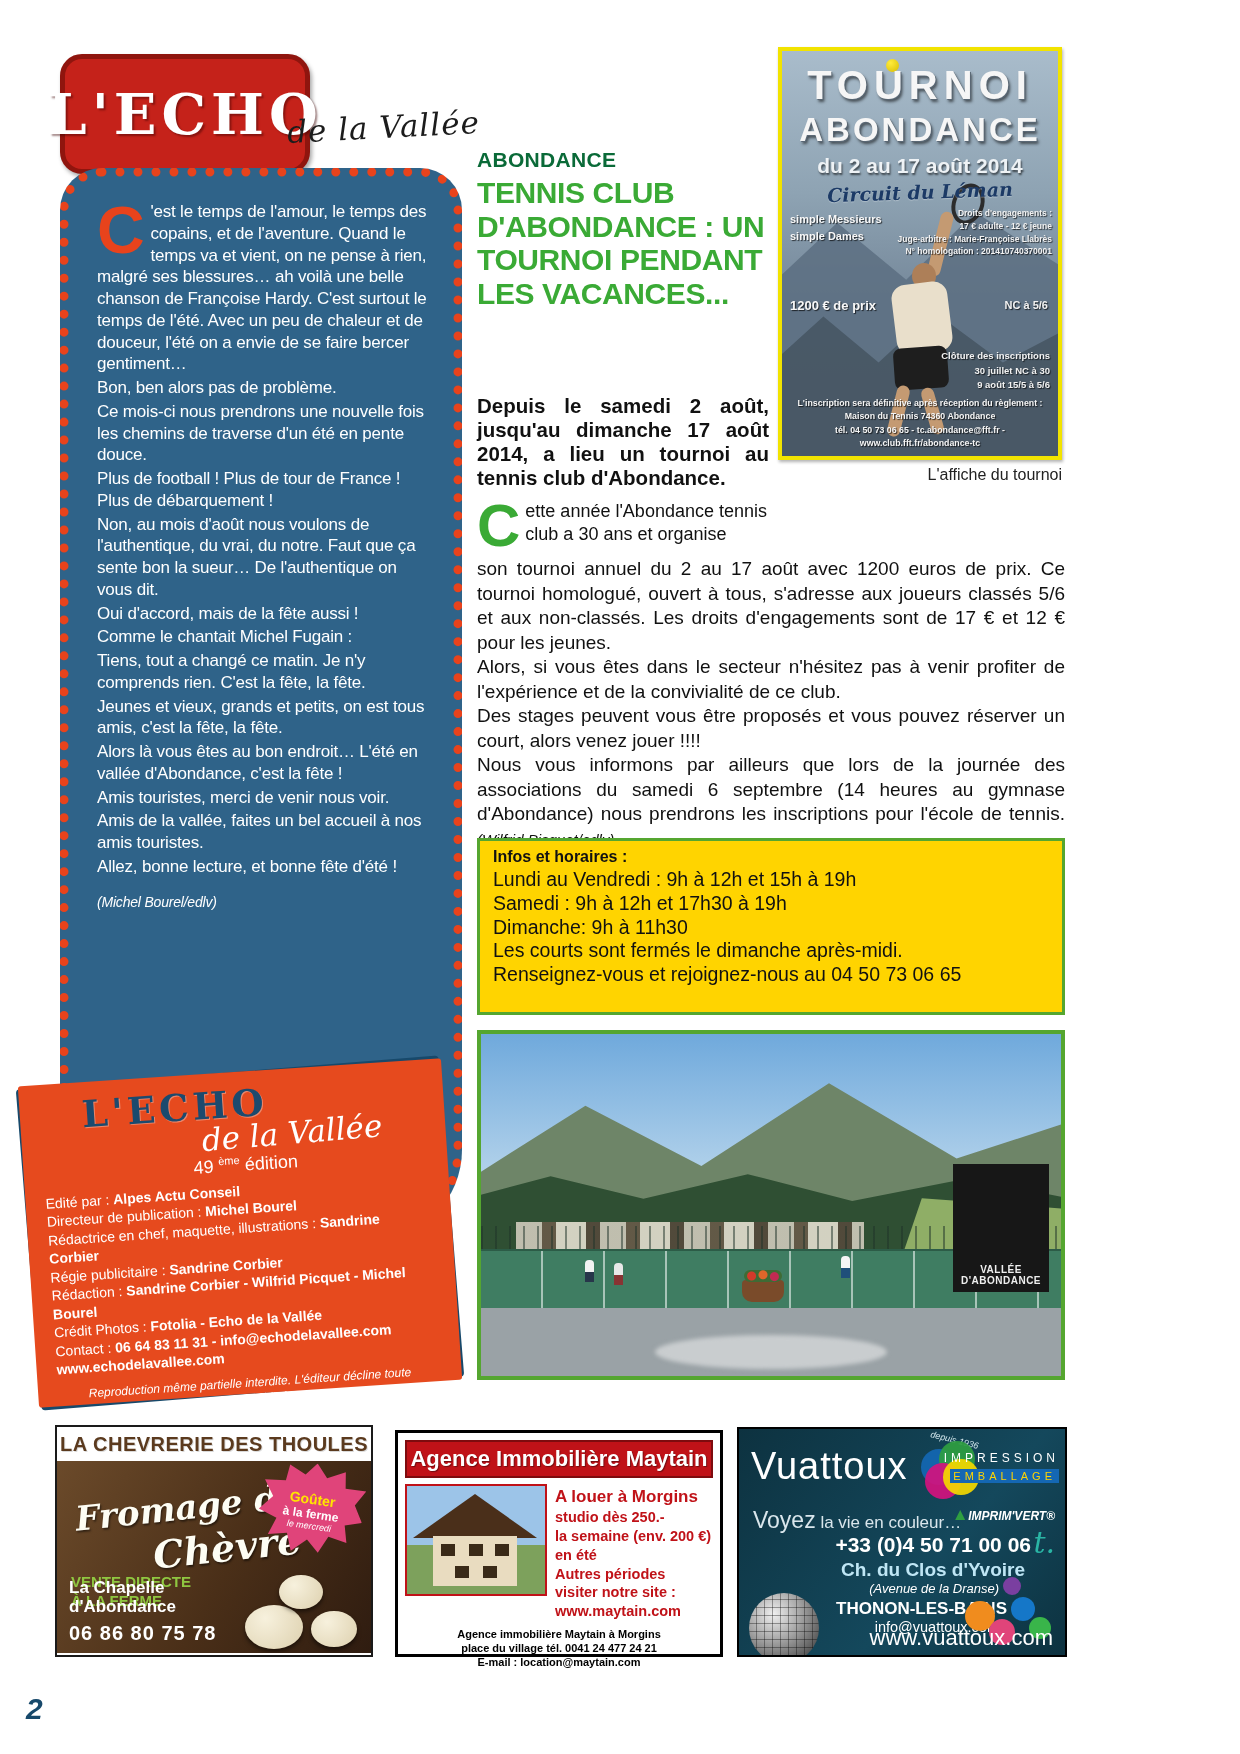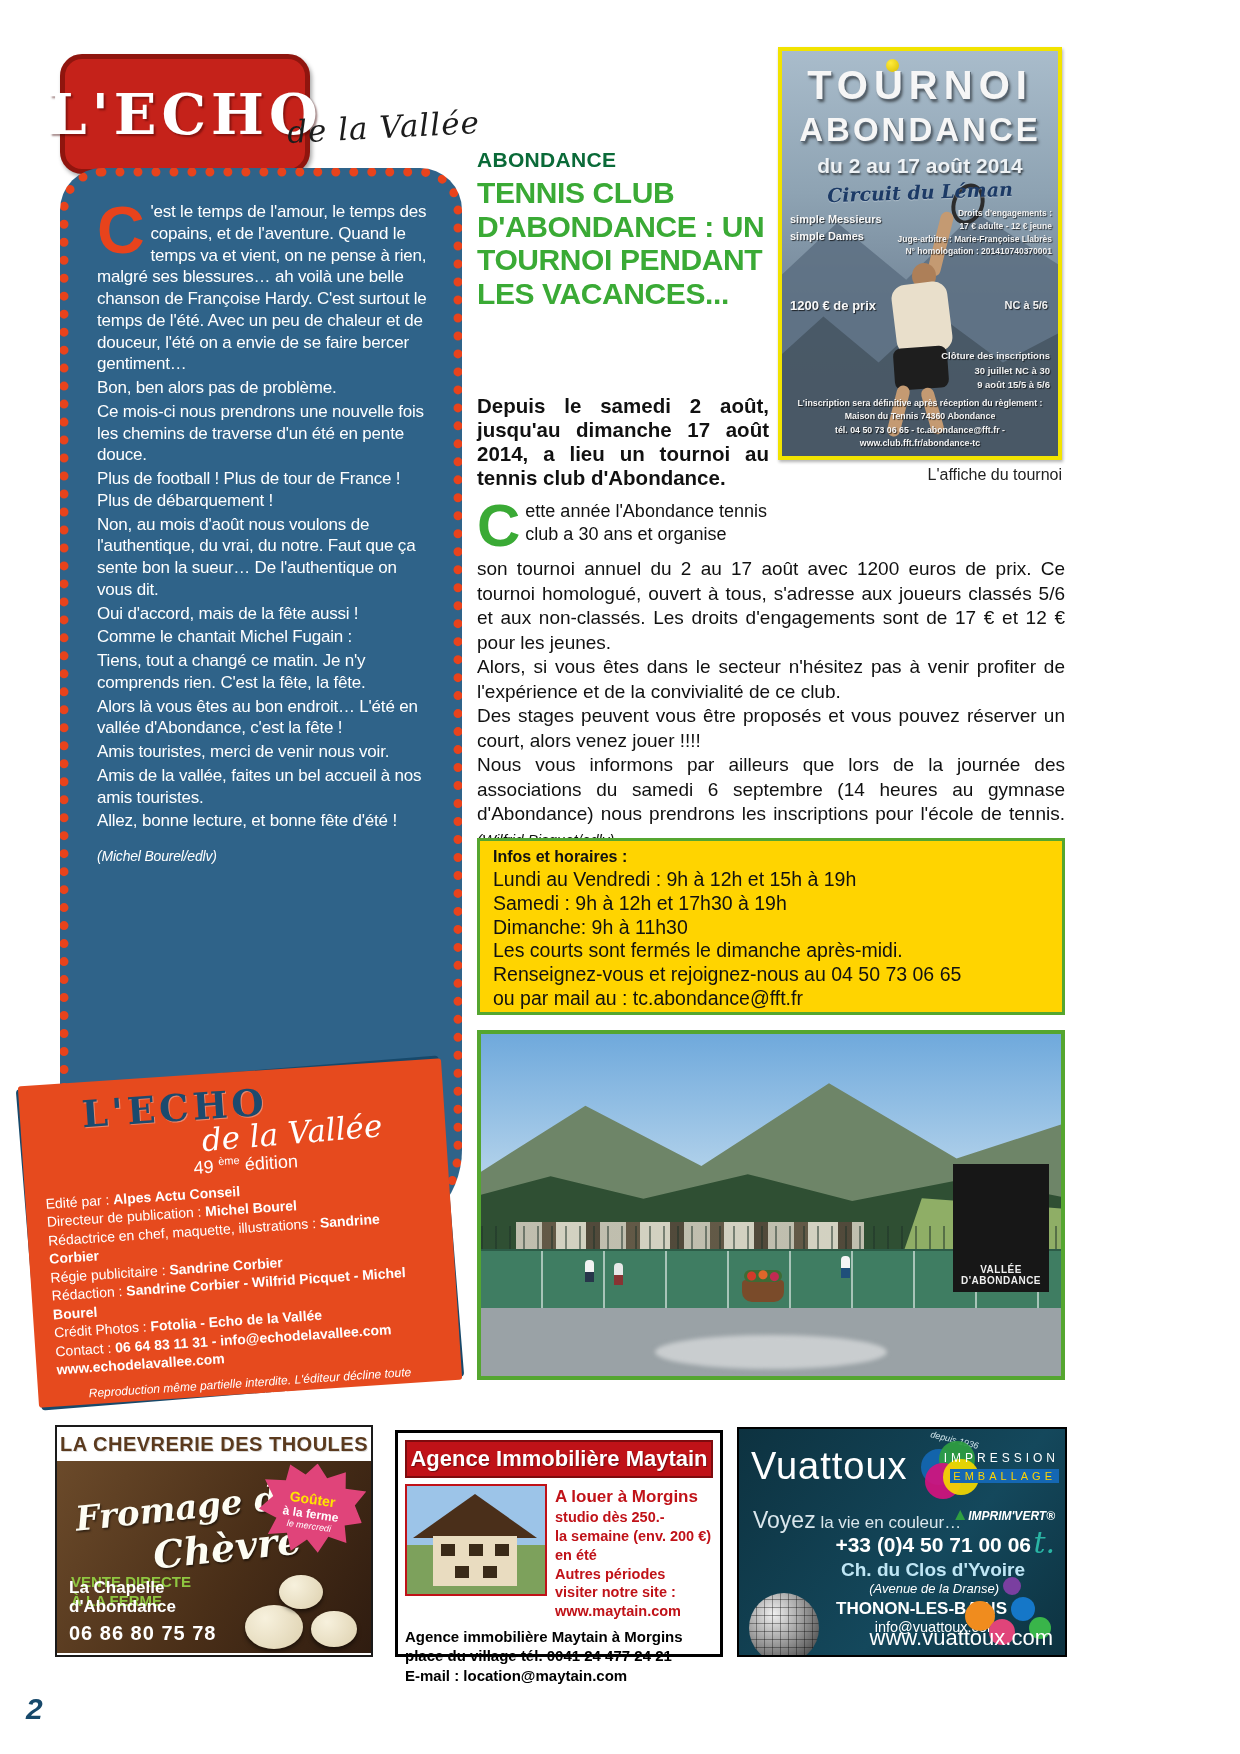--- a/index.html
+++ b/index.html
@@ -175,21 +175,21 @@
   .may-row{display:flex;margin-top:6px;gap:8px;}
   .may-photo{position:relative;width:142px;height:112px;border:2px solid #c01218;box-sizing:border-box;
     background:linear-gradient(#9cc4e8 55%,#7da15c 55%);overflow:hidden;flex:none;}
   .may-roof{position:absolute;left:6px;top:8px;width:124px;height:44px;background:#4a2f1a;
     clip-path:polygon(50% 0,100% 100%,0 100%);}
   .may-wall{position:absolute;left:26px;top:50px;width:84px;height:50px;background:#e9dcc0;}
   .may-wall i{position:absolute;width:14px;height:12px;background:#3a2a18;}
   .may-offer{flex:1;color:#c01218;line-height:1.3;padding-top:2px;}
   .may-offer div{font-weight:bold;font-size:14.5px;}
   .may-offer div:first-child{font-size:17px;}
-  .may-footer{margin-top:6px;color:#000;font-weight:bold;font-size:15px;line-height:1.28;}
+  .may-footer{margin-top:6px;text-align:center;color:#000;font-weight:bold;font-size:11px;line-height:1.28;}
 
   .ad-vuattoux{position:absolute;left:737px;top:1427px;width:330px;height:230px;box-sizing:border-box;
     border:2px solid #000;background:linear-gradient(130deg,#0d3240,#14485c 60%,#0d3240);overflow:hidden;z-index:4;color:#fff;}
   .vua-depuis{position:absolute;right:86px;top:6px;font-size:9px;font-style:italic;color:#cfe4ea;transform:rotate(14deg);}
   .vua-name{position:absolute;left:12px;top:16px;font-size:38px;letter-spacing:1px;color:#fff;}
   .vua-venn{position:absolute;left:182px;top:12px;width:58px;height:58px;}
   .vua-venn i{position:absolute;width:36px;height:36px;border-radius:50%;opacity:.92;}
   .vua-venn .b{left:0;top:8px;background:#1467b3;}
   .vua-venn .g{left:18px;top:0;background:#2f9e41;}
   .vua-venn .m{left:4px;top:22px;background:#d2127e;}
@@ -238,20 +238,21 @@
   <div class="edito">
     <p><span class="edito-dropcap">C</span><span>'est le temps de l'amour, le temps des copains, et de l'aventure. Quand le temps va et vient, on ne pense à rien, malgré ses blessures…  ah voilà une belle chanson de Françoise Hardy. C'est surtout le temps de l'été. Avec un peu de chaleur et de douceur, l'été on a envie de se faire bercer gentiment…</span></p>
     <div>
         <p>Bon, ben alors pas de problème.</p>
         <p>Ce mois-ci nous prendrons une nouvelle fois les chemins de traverse d'un été en pente douce.</p>
         <p>Plus de football ! Plus de tour de France ! Plus de débarquement !</p>
         <p>Non, au mois d'août nous voulons de l'authentique, du vrai, du notre. Faut que ça sente bon la sueur… De l'authentique on vous dit.</p>
         <p>Oui d'accord, mais de la fête aussi !</p>
         <p>Comme le chantait Michel Fugain :</p>
         <p>Tiens, tout a changé ce matin. Je n'y comprends rien. C'est la fête, la fête.</p>
+        <p>Jeunes et vieux, grands et petits, on est tous amis, c'est la fête, la fête.</p>
         <p>Alors là vous êtes au bon endroit… L'été en vallée d'Abondance, c'est la fête !</p>
         <p>Amis touristes, merci de venir nous voir.</p>
         <p>Amis de la vallée, faites un bel accueil à nos amis touristes.</p>
         <p>Allez, bonne lecture, et bonne fête d'été !</p>
       </div>
     <div class="edito-signature">(Michel Bourel/edlv)</div>
   </div>
 
   <div class="kicker">ABONDANCE</div>
   <div class="article-title">TENNIS CLUB D'ABONDANCE : UN TOURNOI PENDANT LES VACANCES...</div>
@@ -309,21 +310,20 @@
   <div class="poster-caption">L'affiche du tournoi</div>
 
   <div class="infobox">
     <div class="infobox-title">Infos et horaires :</div>
     <div class="infobox-lines">
         <div>Lundi au Vendredi : 9h à 12h et 15h à 19h</div>
         <div>Samedi : 9h à 12h et 17h30 à 19h</div>
         <div>Dimanche: 9h à 11h30</div>
         <div>Les courts sont fermés le dimanche après-midi.</div>
         <div>Renseignez-vous et rejoignez-nous au 04 50 73 06 65</div>
-        <div>ou par mail au : tc.abondance@fft.fr</div>
       </div>
   </div>
 
   <div class="photo">
     <div class="ph-mountain"></div>
     <div class="ph-forest"></div>
     <div class="ph-meadow"></div>
     <div class="ph-buildings"></div>
     <div class="ph-fence"></div>
     <div class="ph-court"></div>

